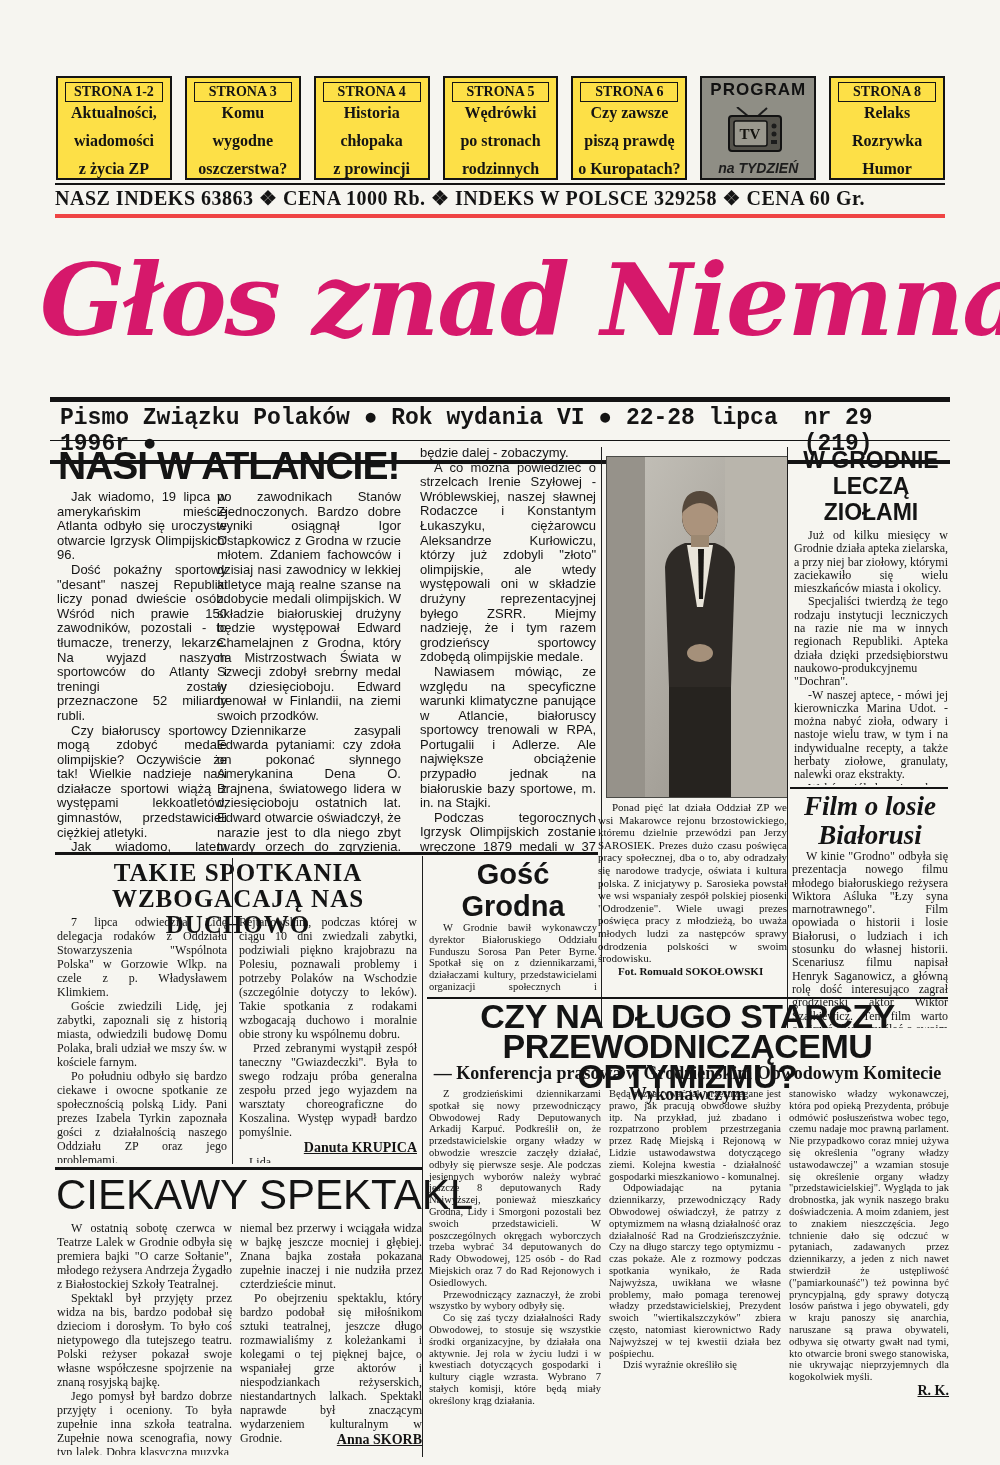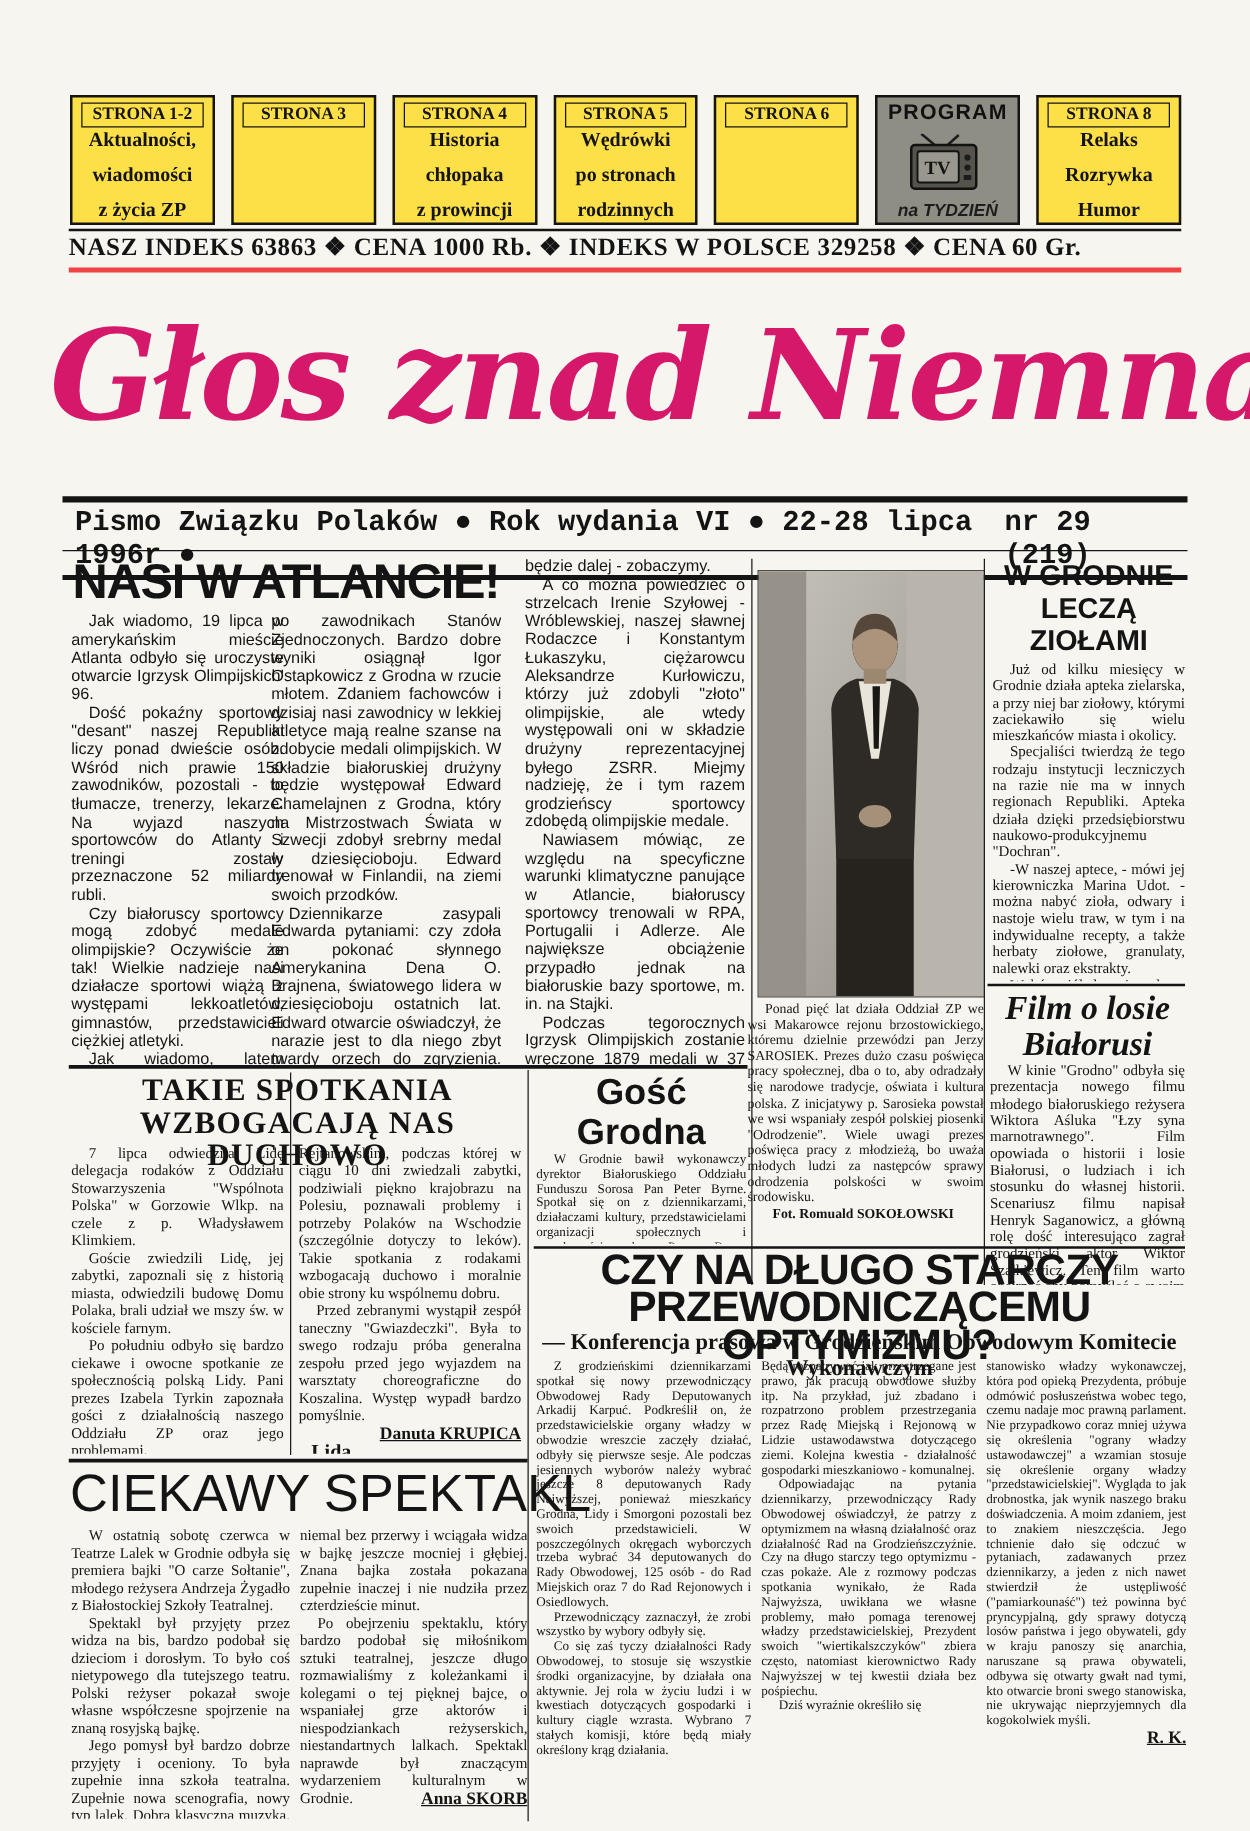--- a/index.html
+++ b/index.html
@@ -51,39 +51,49 @@
     <div class="pbox">
       <div class="pbox-label">STRONA 1-2</div>
       <div class="pbox-lines">
           <p>Aktualności,</p>
           <p>wiadomości</p>
           <p>z życia ZP</p>
         </div>
     </div>
     <div class="pbox">
       <div class="pbox-label">STRONA 3</div>
+      <div class="pbox-lines">
+          <p>Komu</p>
+          <p>wygodne</p>
+          <p>oszczerstwa?</p>
+        </div>
     </div>
     <div class="pbox">
       <div class="pbox-label">STRONA 4</div>
       <div class="pbox-lines">
           <p>Historia</p>
           <p>chłopaka</p>
           <p>z prowincji</p>
         </div>
     </div>
     <div class="pbox">
       <div class="pbox-label">STRONA 5</div>
       <div class="pbox-lines">
           <p>Wędrówki</p>
           <p>po stronach</p>
           <p>rodzinnych</p>
         </div>
     </div>
     <div class="pbox">
       <div class="pbox-label">STRONA 6</div>
+      <div class="pbox-lines">
+          <p>Czy zawsze</p>
+          <p>piszą prawdę</p>
+          <p>o Kuropatach?</p>
+        </div>
     </div>
     <div class="tvbox">
       <div class="tv-top">PROGRAM</div>
       <svg width="62" height="46" viewBox="0 0 62 46">
         <line x1="22" y1="10" x2="10" y2="0" stroke="#1c1c1c" stroke-width="2"></line>
         <line x1="30" y1="10" x2="40" y2="1" stroke="#1c1c1c" stroke-width="2"></line>
         <rect x="2" y="9" width="52" height="35" rx="3" fill="#55534c" stroke="#121212" stroke-width="2"></rect>
         <rect x="7" y="14" width="33" height="25" rx="2" fill="#9a988e" stroke="#121212" stroke-width="1.5"></rect>
         <circle cx="47" cy="19" r="2.5" fill="#1c1c1c"></circle>
         <circle cx="47" cy="27" r="2.5" fill="#1c1c1c"></circle>
@@ -207,21 +217,21 @@
       <p>Goście zwiedzili Lidę, jej zabytki, zapoznali się z historią miasta, odwiedzili budowę Domu Polaka, brali udział we mszy św. w kościele farnym.</p>
       <p>Po południu odbyło się bardzo ciekawe i owocne spotkanie ze społecznością polską Lidy. Pani prezes Izabela Tyrkin zapoznała gości z działalnością naszego Oddziału ZP oraz jego problemami.</p>
     </div>
   <div class="vrule" style="left:232px;top:858px;height:306px;"></div>
   <div class="col serif-a cont" style="left:239px;top:915px;width:178px;height:248px;">
     <div>
         <p>Rejtanowskim, podczas której w ciągu 10 dni zwiedzali zabytki, podziwiali piękno krajobrazu na Polesiu, poznawali problemy i potrzeby Polaków na Wschodzie (szczególnie dotyczy to leków). Takie spotkania z rodakami wzbogacają duchowo i moralnie obie strony ku wspólnemu dobru.</p>
         <p>Przed zebranymi wystąpił zespół taneczny "Gwiazdeczki". Była to swego rodzaju próba generalna zespołu przed jego wyjazdem na warsztaty choreograficzne do Koszalina. Występ wypadł bardzo pomyślnie.</p>
       </div>
     <div class="sig" style="font-size:14px;">Danuta KRUPICA</div>
-    <div style="font-weight:bold;font-size:16px;text-indent:10px;">Lida</div>
+    <div style="font-weight:normal;font-size:12px;text-indent:10px;">Lida</div>
   </div>
 
   <div class="vrule" style="left:422px;top:856px;height:601px;"></div>
 
   <div class="col" style="left:429px;top:858px;width:168px;height:137px;">
     <div class="headline-sans center" style="font-size:29px;line-height:32px;">Gość Grodna</div>
     <div class="serif-d">
         <p>W Grodnie bawił wykonawczy dyrektor Białoruskiego Oddziału Funduszu Sorosa Pan Peter Byrne. Spotkał się on z dziennikarzami, działaczami kultury, przedstawicielami organizacji społecznych i narodowościowych. Pan Byrne opowiedział o działalności Funduszu na terenie Białorusi, o pomocy którą okazuję Fundusz Republice.</p>
       </div>
   </div>

